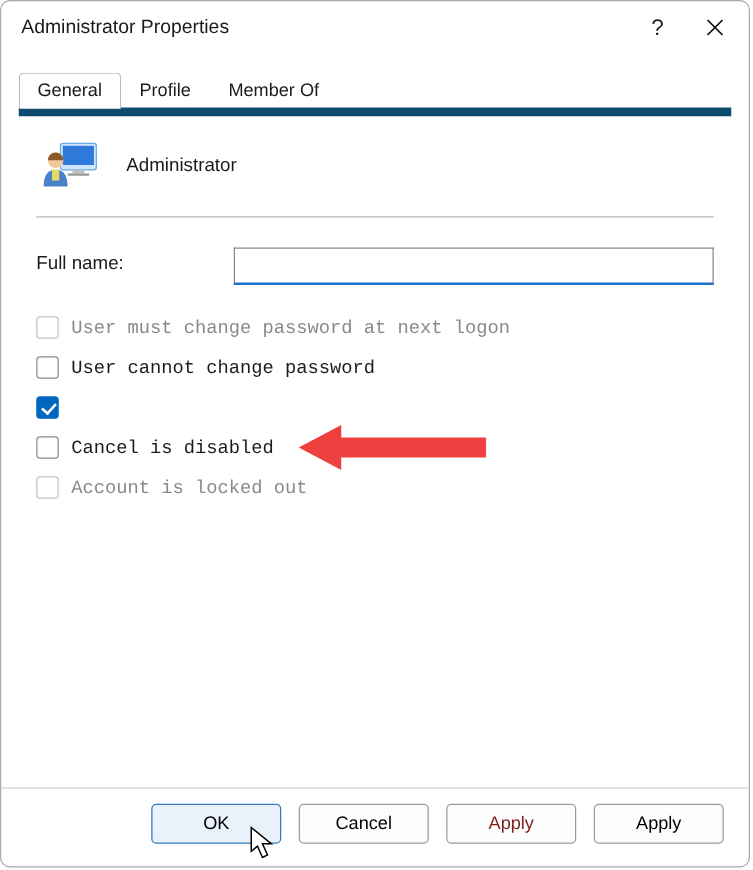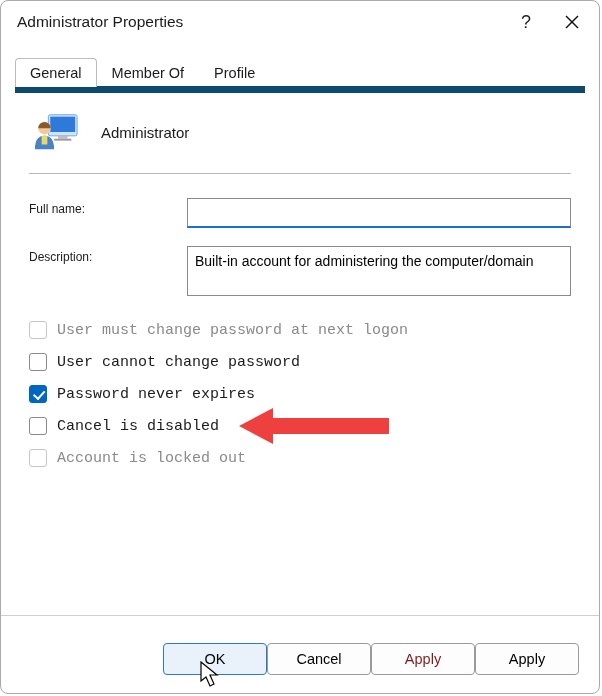--- a/index.html
+++ b/index.html
@@ -87,21 +87,21 @@
     margin: 0 0 24px 0;
   }
   .form-row {
     display: flex;
     margin-bottom: 18px;
     align-items: flex-start;
   }
   .form-label {
     width: 158px;
     padding-top: 4px;
-    font-size: 12px;
+    font-size: 15px;
   }
   .text-input {
     flex: 1;
     height: 30px;
     border: 1px solid #8a8a8a;
     border-bottom: 2px solid #1f6fd0;
     padding: 4px 7px;
     font: inherit;
     outline: none;
   }
@@ -156,23 +156,24 @@
   .arrow-annot {
     position: absolute;
     left: 210px;
     top: 50%;
     transform: translateY(-50%);
     pointer-events: none;
   }
   
   .button-bar {
     border-top: 1px solid #cfcfcf;
-    padding: 27px 20px 18px 20px;
+    padding: 12px 20px 18px 20px;
     display: flex;
     justify-content: flex-end;
+    gap: 14px;
   }
   .btn {
     width: 104px;
     height: 32px;
     border: 1px solid #9a9a9a;
     border-radius: 4px;
     background: #fdfdfd;
     font: inherit;
     font-size: 14.5px;
     display: flex;
@@ -210,22 +211,22 @@
       <svg viewBox="0 0 14 14">
         <line x1="1" y1="1" x2="13" y2="13" stroke="#111" stroke-width="1.4"></line>
         <line x1="13" y1="1" x2="1" y2="13" stroke="#111" stroke-width="1.4"></line>
       </svg>
     </div>
   </div>
 
   <div class="tabs-wrap">
     <div class="tab-row">
       <div class="tab active">General</div>
+      <div class="tab">Profile</div>
       <div class="tab">Member Of</div>
-      <div class="tab">Profile</div>
     </div>
   </div>
 
   <div class="content">
 
     <div class="header-row">
       <svg class="user-icon-svg" viewBox="0 0 48 48">
 
         <rect x="16" y="6" width="30" height="22" rx="2" fill="#cfe4ff" stroke="#6aa7e6" stroke-width="1"></rect>
         <rect x="18" y="8" width="26" height="16" fill="#2e79d9"></rect>
@@ -240,40 +241,35 @@
       <div class="username">Administrator</div>
     </div>
 
     <hr class="sep">
 
     <div class="form-row">
       <div class="form-label">Full name:</div>
       <input class="text-input" type="text" value="" style="">
     </div>
 
-    <div class="form-row">
-      <div class="form-label">Description:</div>
-      <textarea class="text-area" rows="2" style="">Built-in account for administering the computer/domain</textarea>
-    </div>
 
     <div class="checks">
 
       <div class="check-row disabled">
         <span class="cb"></span>
         <span>User must change password at next logon</span>
       </div>
 
       <div class="check-row">
         <span class="cb"></span>
         <span>User cannot change password</span>
       </div>
 
       <div class="check-row">
         <span class="cb checked"></span>
-        <span>Password never expires</span>
       </div>
 
       <div class="check-row">
         <span class="cb"></span>
         <span>Cancel is disabled</span>
 
         <svg class="arrow-annot" width="150" height="44" viewBox="0 0 150 44">
           <polygon points="0,22 34,4 34,14 150,14 150,30 34,30 34,40" fill="#ef4040"></polygon>
         </svg>
       </div>

